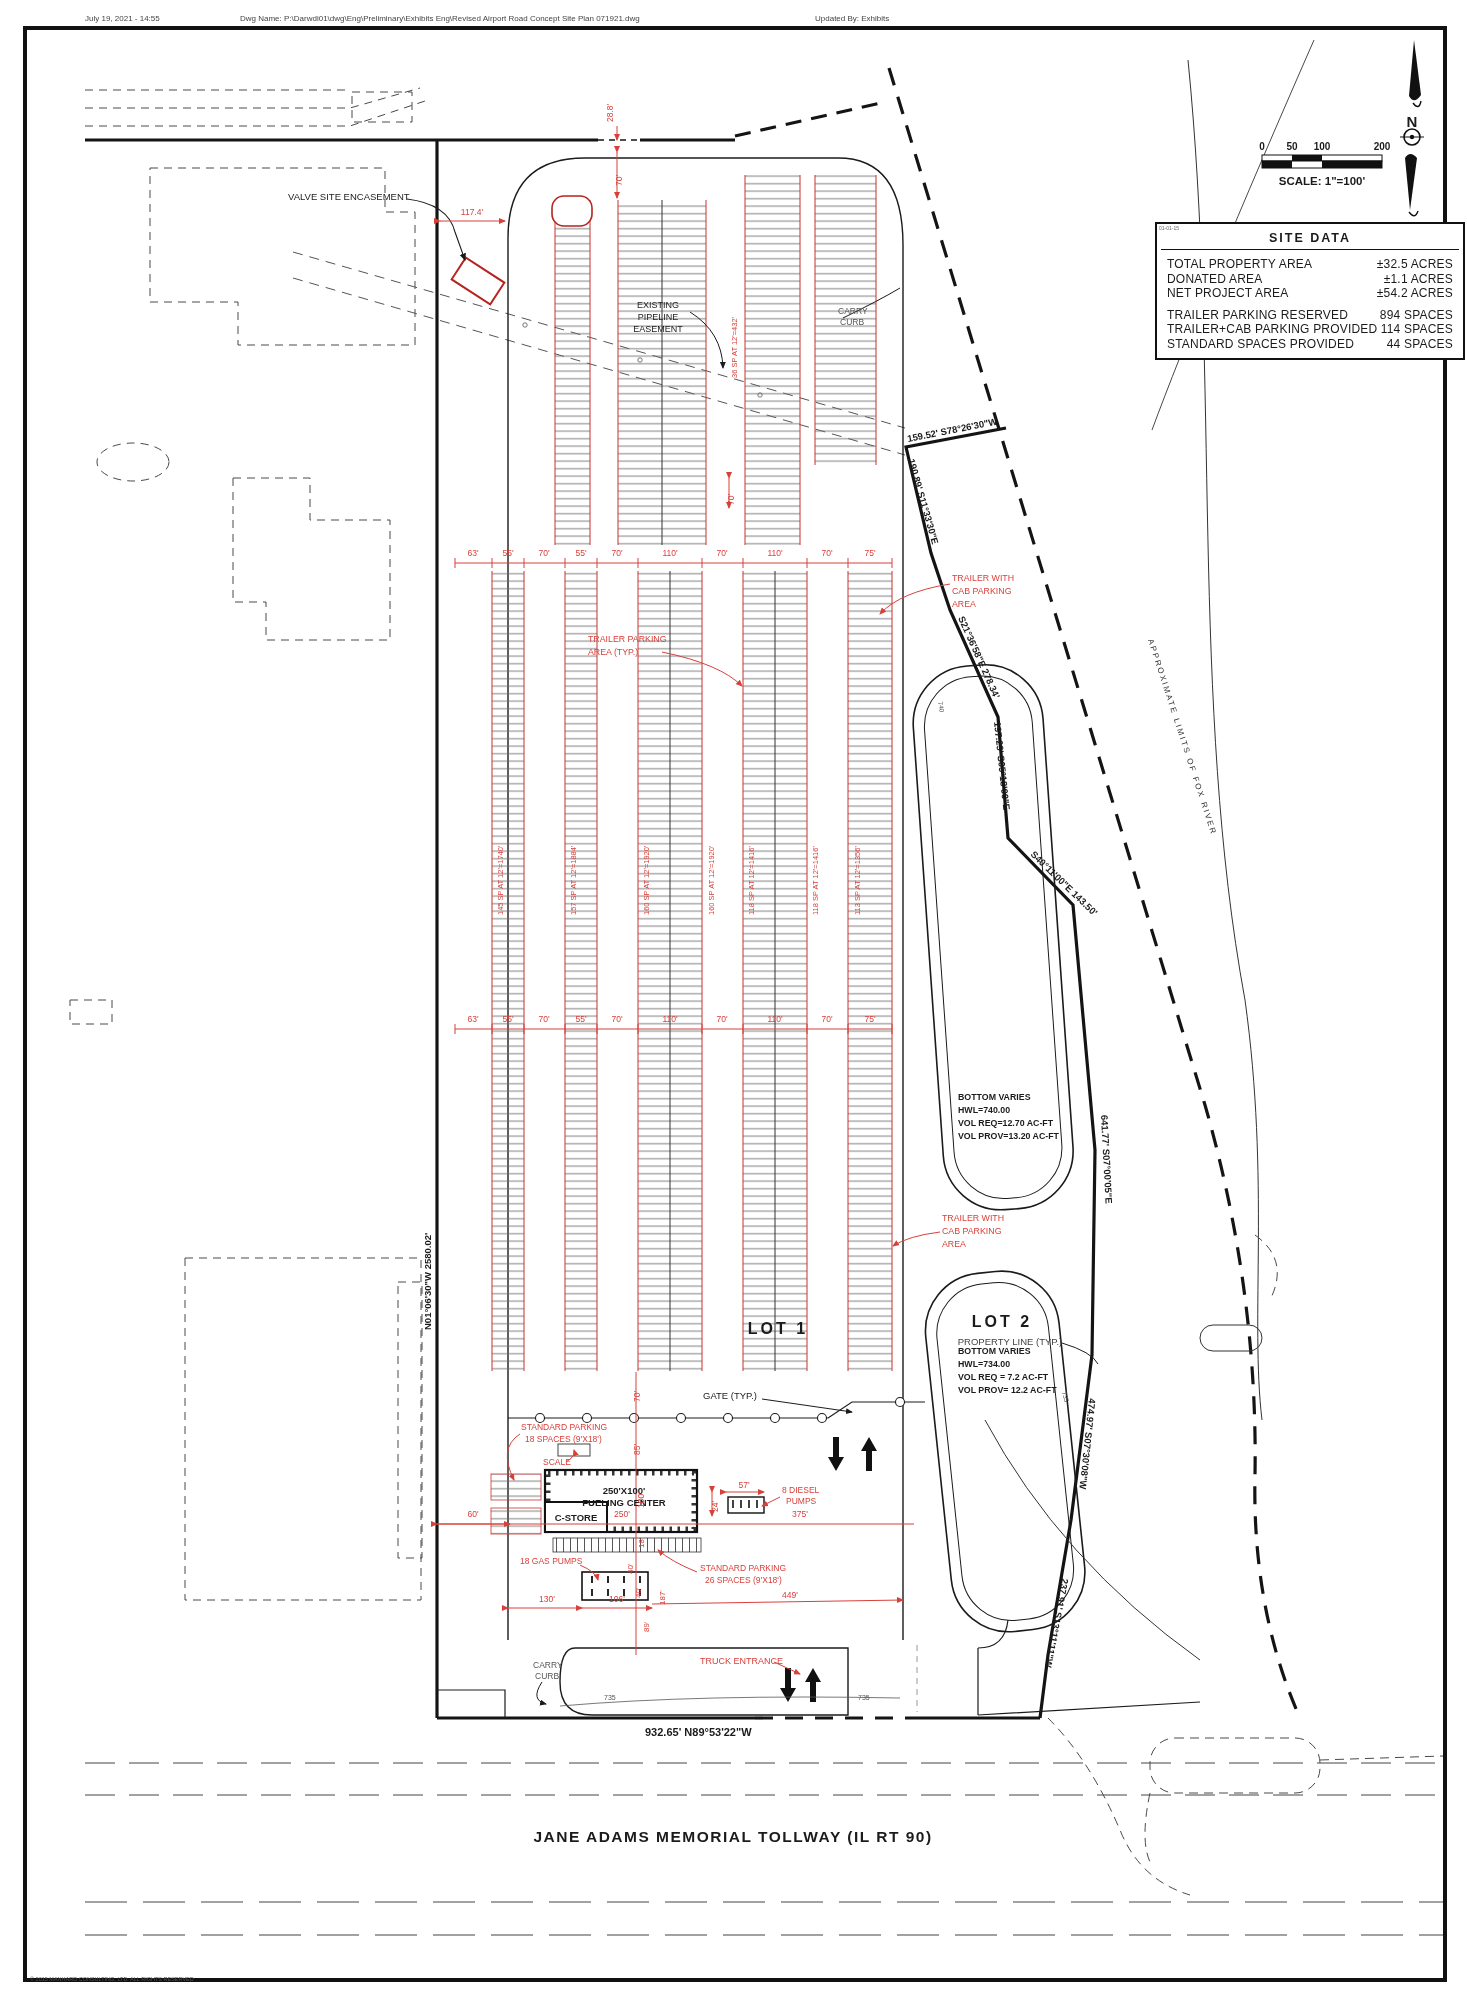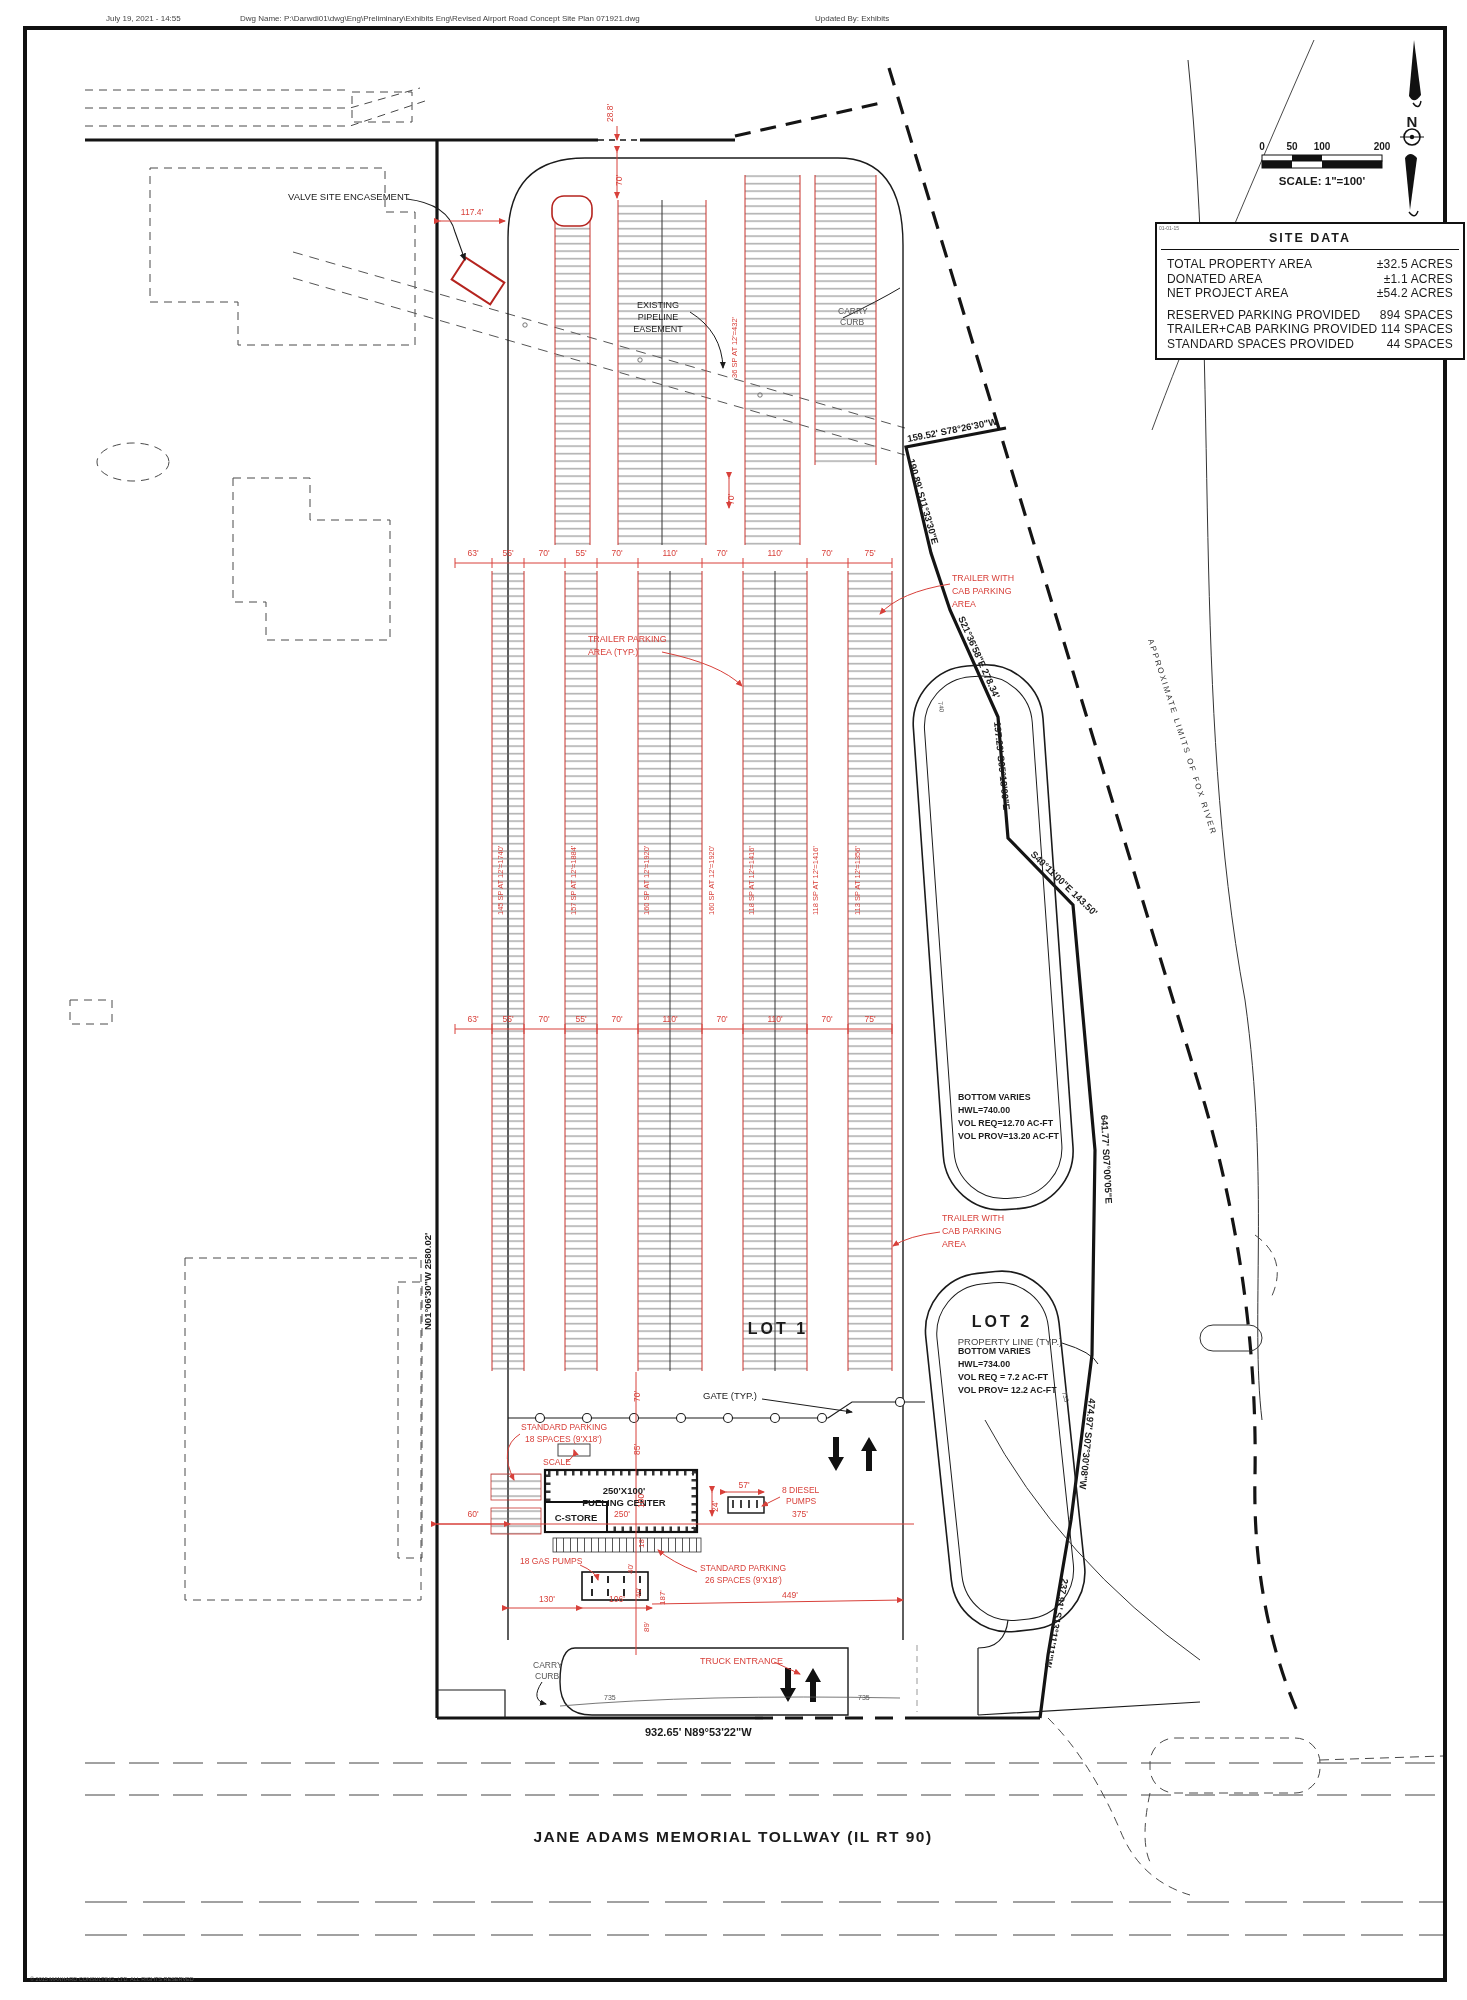--- a/index.html
+++ b/index.html
@@ -19,21 +19,21 @@
                   line-height:14.5px;letter-spacing:.2px;}
   .copyright{position:absolute;left:30px;top:1976px;font-size:5.5px;color:#555;}
   text{font-family:"Liberation Sans", sans-serif;}
   .blk{fill:#1b1b1b;}
   .red{fill:#d8403a;}
 </style>
 </head>
 <body>
 <div id="sheet">
 
-<div class="hdr" style="left:106px">July 19, 2021 - 14:55</div>
+<div class="hdr" style="left:85px">July 19, 2021 - 14:55</div>
 <div class="hdr" style="left:240px">Dwg Name: P:\Darwdi01\dwg\Eng\Preliminary\Exhibits Eng\Revised Airport Road Concept Site Plan 071921.dwg</div>
 <div class="hdr" style="left:815px">Updated By: Exhibits</div>
 
 <svg id="plan-svg" width="1467" height="2000" viewBox="0 0 1467 2000">
   <defs>
     <pattern id="hst" width="8" height="7.5" patternUnits="userSpaceOnUse">
       <line x1="0" y1="3.7" x2="8" y2="3.7" stroke="#6d6d6d" stroke-width="0.9"></line>
     </pattern>
     <pattern id="vst" width="7" height="14" patternUnits="userSpaceOnUse">
       <line x1="3.5" y1="0" x2="3.5" y2="14" stroke="#444" stroke-width="0.9"></line>
@@ -462,21 +462,21 @@
           <span>DONATED AREA</span>
           <span>±1.1 ACRES</span>
         </div>
     <div class="row">
           <span>NET PROJECT AREA</span>
           <span>±54.2 ACRES</span>
         </div>
   </div>
   <div class="grp">
     <div class="row">
-          <span>RESERVED PARKING PROVIDED</span>
+          <span>TRAILER PARKING RESERVED</span>
           <span>894 SPACES</span>
         </div>
     <div class="row">
           <span>TRAILER+CAB PARKING PROVIDED</span>
           <span>114 SPACES</span>
         </div>
     <div class="row">
           <span>STANDARD SPACES PROVIDED</span>
           <span>44 SPACES</span>
         </div>

